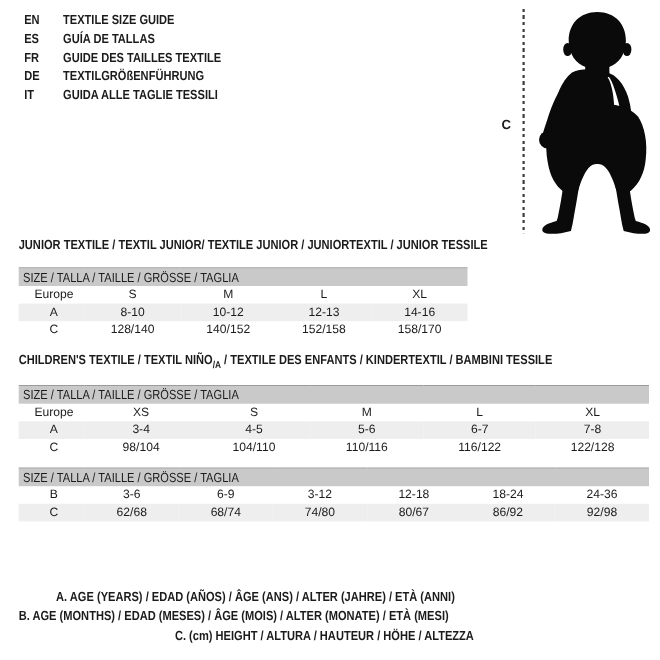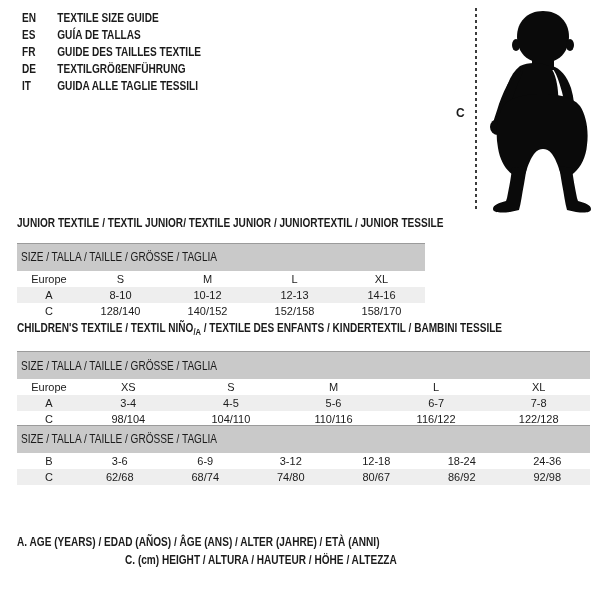--- a/index.html
+++ b/index.html
@@ -34,21 +34,21 @@
   .sec2{top:318px;width:573px;}
   .sec3{top:425px;width:573px;}
   .title{font-weight:bold;font-size:12px;line-height:14px;}
   .sec1 .title-wrap{margin-bottom:12px;}
   .sec2 .title-wrap{margin-bottom:12px;}
   .sec3 .title-wrap{margin-bottom:6px;}
   .title sub{font-size:9px;}
 
   table.sizes{width:100%;border-collapse:collapse;table-layout:fixed;font-size:11px;}
   table.sizes th{background:var(--header-bar);border-top:1px solid #9b9b9b;
-    height:27px;text-align:left;font-weight:normal;padding:0 0 0 4px;font-size:12px;}
+    height:16px;text-align:left;font-weight:normal;padding:0 0 0 4px;font-size:12px;}
   table.sizes td{height:16px;text-align:center;padding:0;white-space:nowrap;}
   table.sizes td.lab{text-align:center;padding-left:4px;}
   table.sizes col.c0{width:60px;}
   tr.stripe td{background:var(--row-stripe);}
 
   
   .legend{position:absolute;left:17px;top:533px;text-align:right;}
   .legend-line{font-weight:bold;font-size:12px;line-height:18px;}
 </style>
 </head>
@@ -206,16 +206,17 @@
           <td>80/67</td>
           <td>86/92</td>
           <td>92/98</td>
         </tr>
       </tbody>
     </table>
   </section>
 
   <div class="legend">
     <div class="legend-line"><span class="narrow">A. AGE (YEARS) / EDAD (AÑOS) / ÂGE (ANS) / ALTER (JAHRE) / ETÀ (ANNI)</span></div>
+    <div class="legend-line"><span class="narrow">B. AGE (MONTHS) / EDAD (MESES) / ÂGE (MOIS) / ALTER (MONATE) / ETÀ (MESI)</span></div>
     <div class="legend-line"><span class="narrow">C. (cm) HEIGHT / ALTURA / HAUTEUR / HÖHE / ALTEZZA</span></div>
   </div>
 
 </div>
 
 </body></html>

